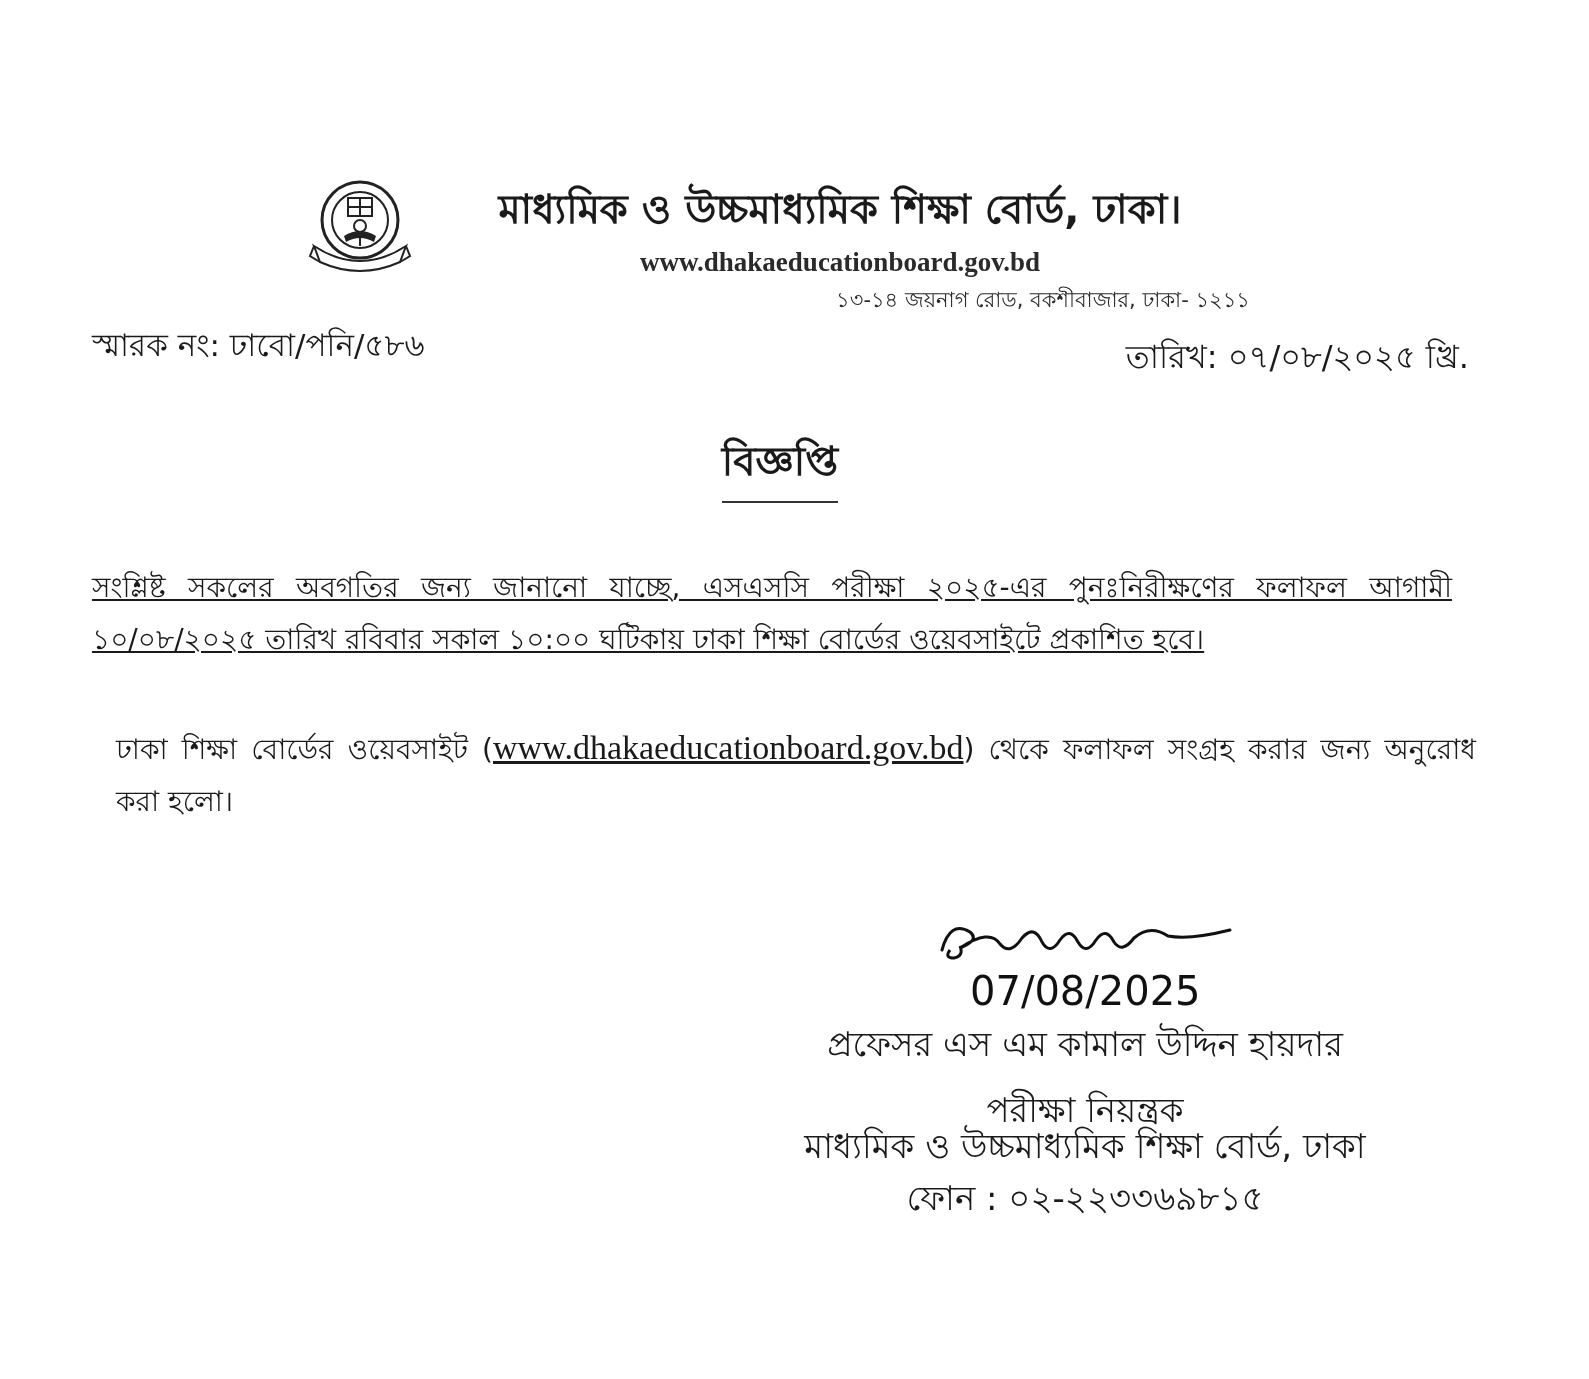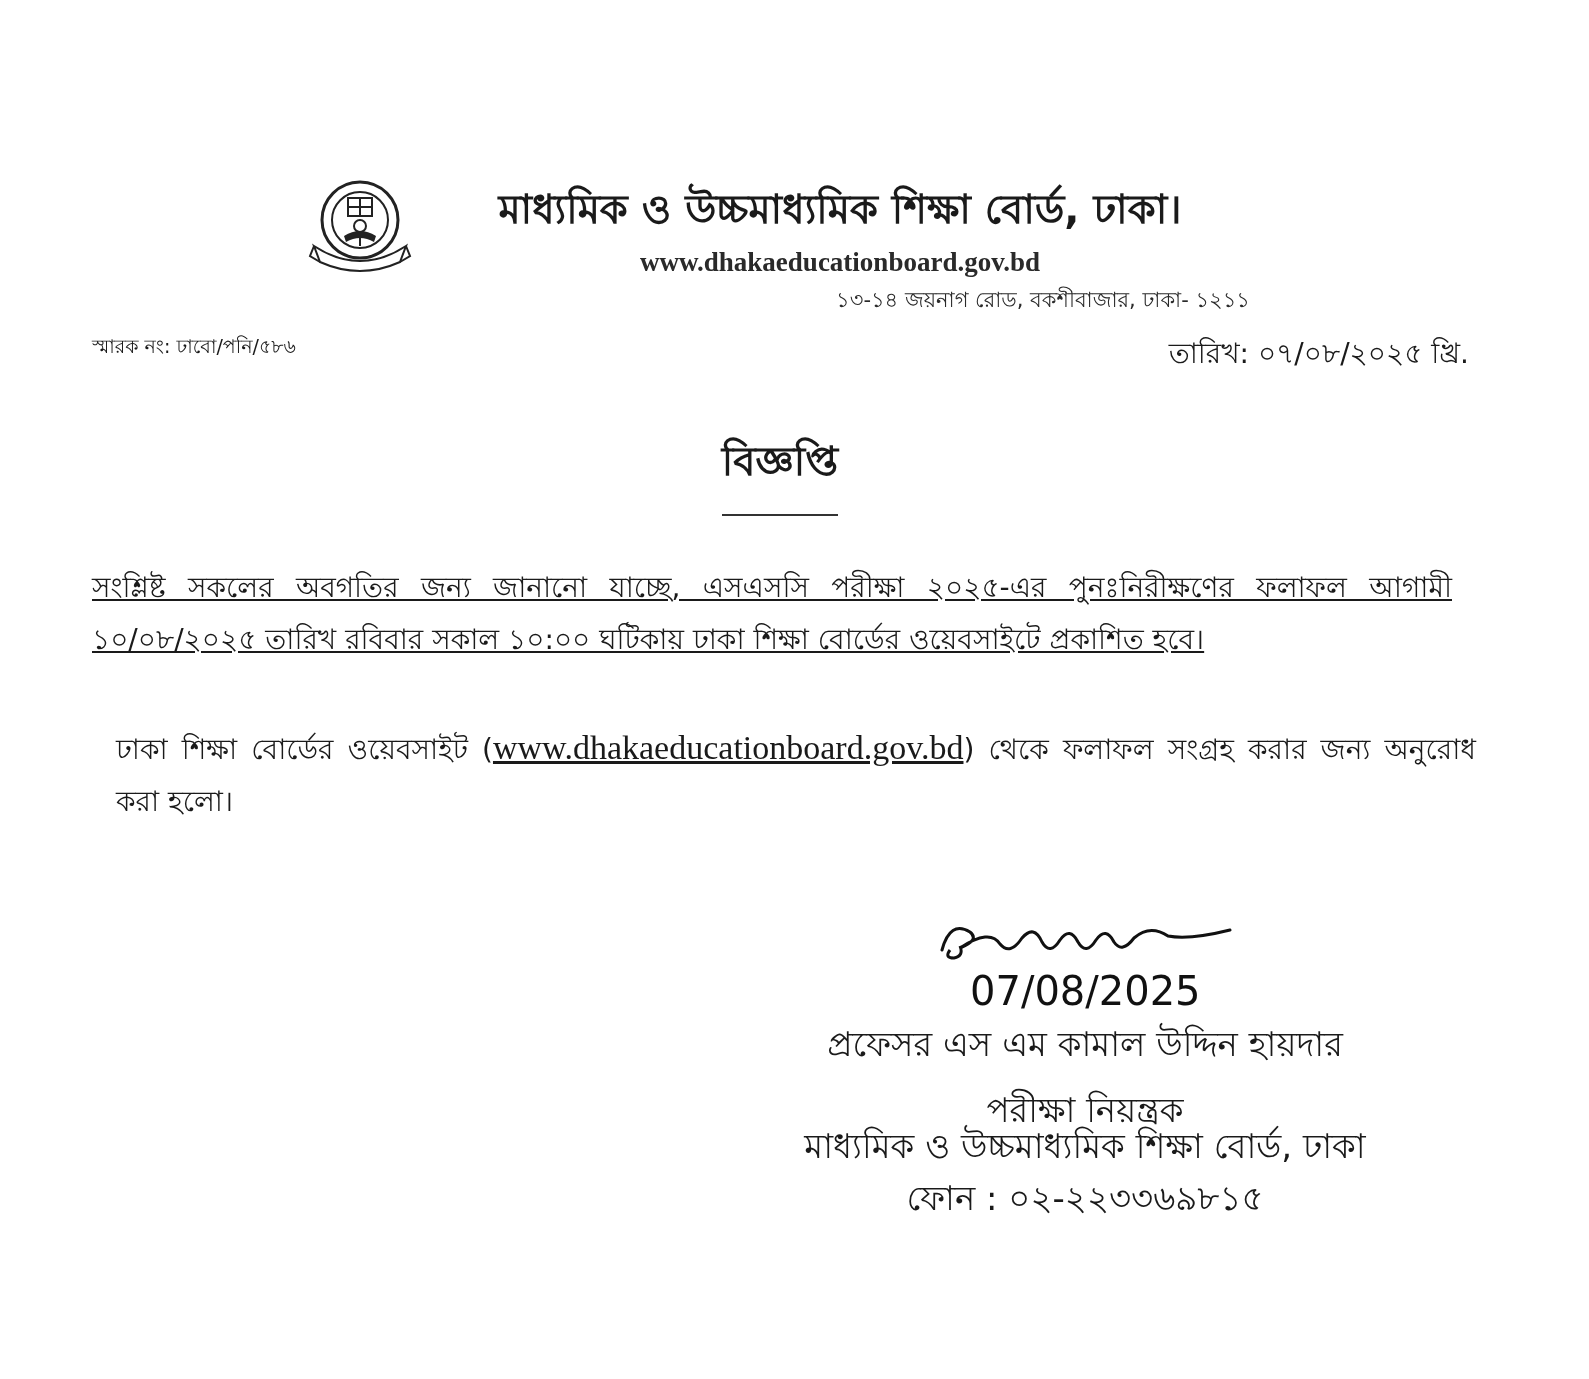--- a/index.html
+++ b/index.html
@@ -14,28 +14,28 @@
       font-size: 40px; font-weight: bold; letter-spacing: 0px; white-space: nowrap;
     }
     .board-url {
       left: 430px; top: 247px; width: 820px; text-align: center;
       font-family: "Liberation Serif", serif; font-weight: bold; font-size: 27px; color:#2a2a2a;
     }
     .board-address {
       left: 430px; top: 284px; width: 820px; text-align: right;
       font-size: 21px; color:#2a2a2a; white-space: nowrap;
     }
-    .memo { left: 92px; top: 332px; font-size: 19px; white-space: nowrap; }
-    .date { right: 120px; top: 332px; font-size: 28px; white-space: nowrap; }
+    .memo { left: 92px; top: 321px; font-size: 31px; white-space: nowrap; }
+    .date { right: 120px; top: 332px; font-size: 32px; white-space: nowrap; }
     .heading {
       left: 0; width: 1560px; top: 430px; text-align: center;
     }
     .heading span {
       display: inline-block; font-size: 40px; font-weight: bold;
-      border-bottom: 2px solid #333; padding-bottom: 17px;
+      border-bottom: 2px solid #333; padding-bottom: 4px;
     }
     .para {
       left: 92px; width: 1360px; font-size: 28px; line-height: 52px;
       text-align: justify; text-align-last: left;
     }
     .p1 { top: 562px; text-decoration: underline; }
     .p2 { top: 722px; margin-left: 24px; }
     .link {
       font-family: "Liberation Serif", serif; font-size: 34px;
       text-decoration: underline; color: #1a1a1a;

